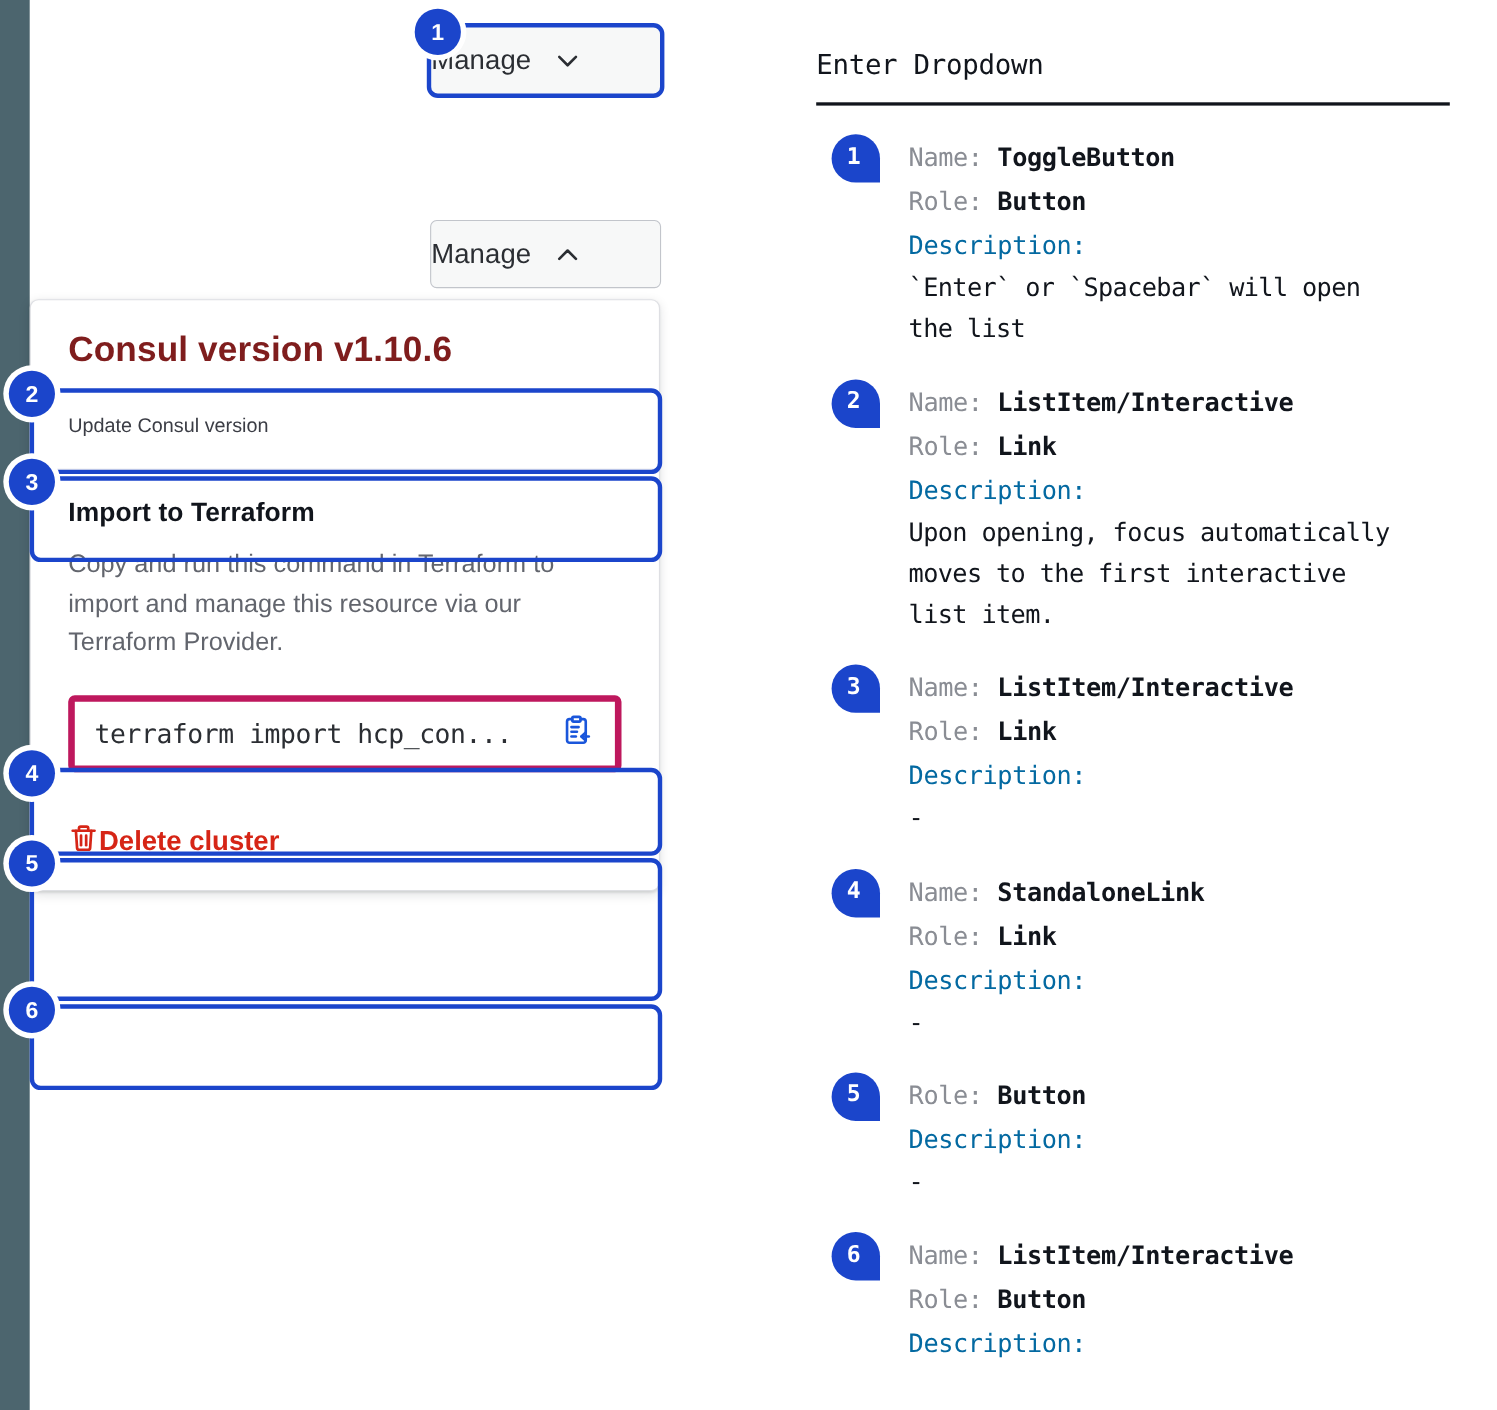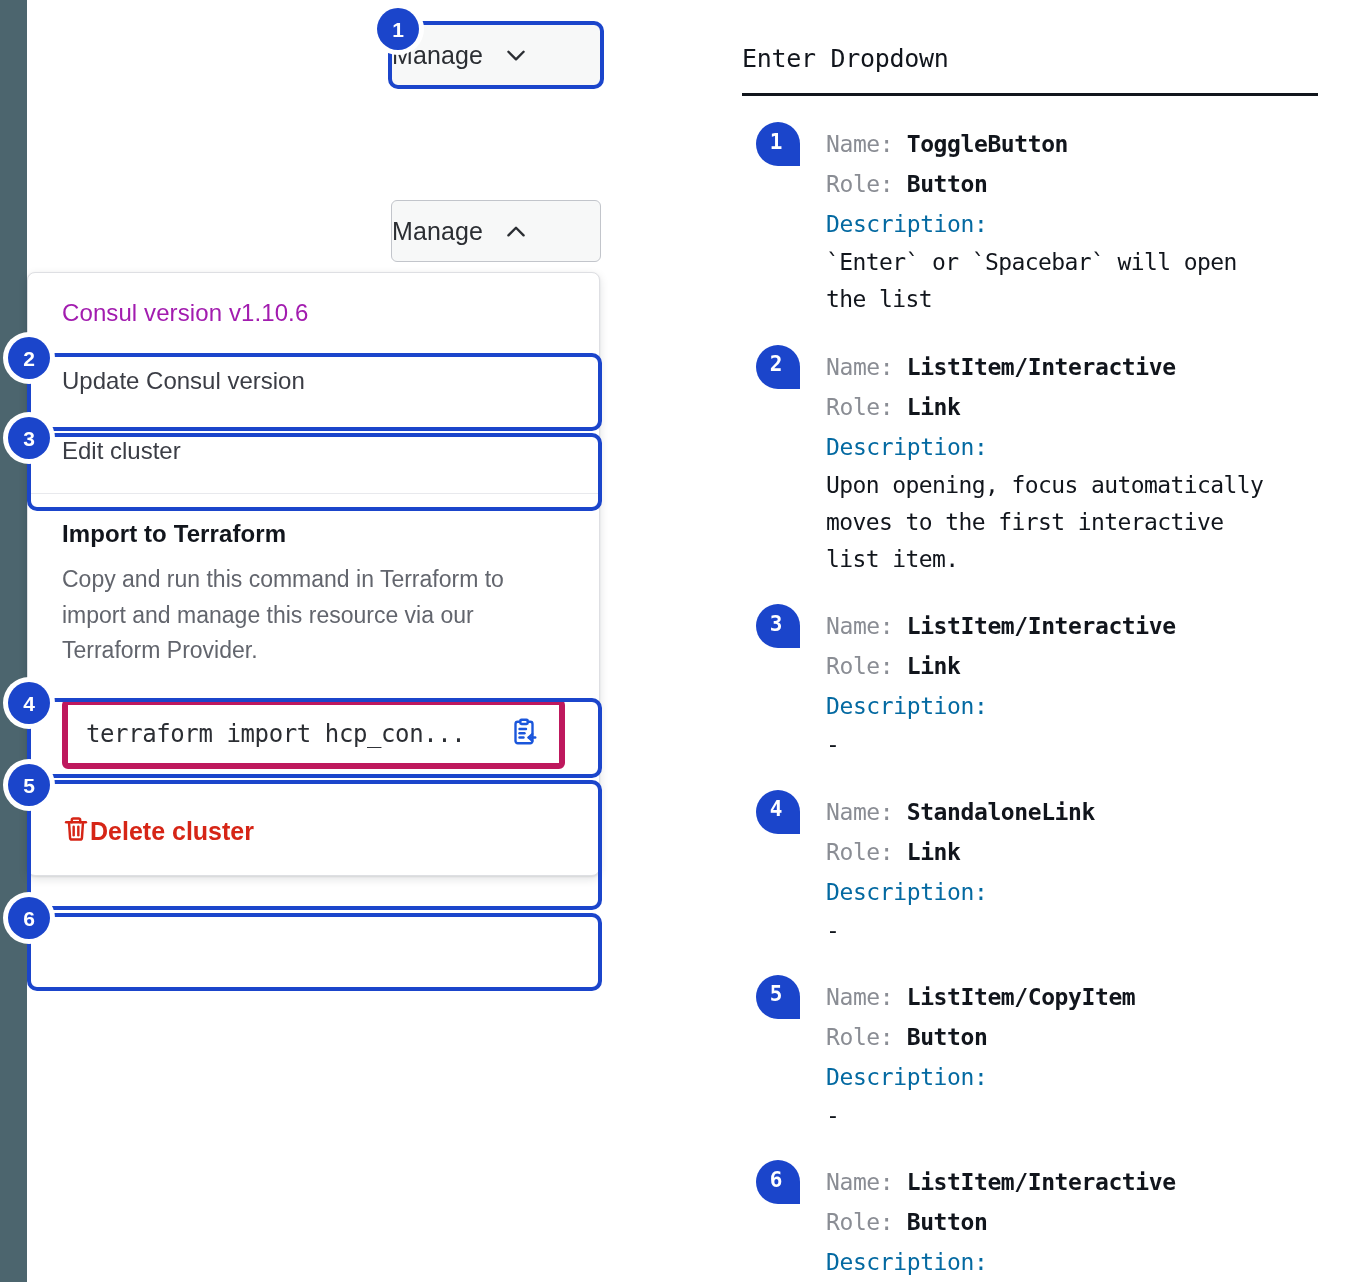--- a/index.html
+++ b/index.html
@@ -75,30 +75,30 @@
     left: 27px; top: 272px;
     width: 573px;
     background: #ffffff;
     border: 1px solid #dedfe3;
     border-radius: 8px;
     box-shadow: 0 3px 10px rgba(20,25,35,.12), 0 1px 2px rgba(20,25,35,.10);
   }
 
   .dd-head {
     padding: 26px 34px 22px 34px;
-    font-size: 24px;
-    font-weight: 400;
-    color: #a21caf;
+    font-size: 32px;
+    font-weight: 700;
+    color: #7f1d1d;
     letter-spacing: .1px;
   }
 
   .dd-item {
     position: relative;
     padding: 22px 34px 24px 34px;
-    font-size: 24px;
+    font-size: 18px;
     color: #3b3d45;
     line-height: 1;
   }
   .dd-item.first-item { padding-top: 20px; }
 
   .dd-divider {
     height: 1px;
     background: #e8e9ed;
     margin: 6px 0 0 0;
   }
@@ -264,23 +264,20 @@
     </div>
 
     <div class="dropdown">
 
       <div class="dd-head">Consul version v1.10.6</div>
 
       <div class="dd-item first-item">
         <span>Update Consul version</span>
       </div>
 
-      <div class="dd-item">
-        <span>Edit cluster</span>
-      </div>
 
       <div class="dd-divider"></div>
 
       <div class="dd-section-title">Import to Terraform</div>
       <div class="dd-section-desc">Copy and run this command in Terraform to import and manage this resource via our Terraform Provider.</div>
 
 
       <div class="copy-row">
         <div class="copy-box">
           <span class="copy-text">terraform import hcp_con...</span>
@@ -382,21 +379,20 @@
         <div class="desc-label">Description:</div>
         <div class="desc-text">-</div>
       </div>
     </div>
 
     <div class="legend-entry">
       <div class="badge-pin">
           <span class="num">5</span>
         </div>
       <div class="legend-body">
-        <div class="kv"><span class="k">Name:</span> <span class="v">ListItem/CopyItem</span></div>
         <div class="kv"><span class="k">Role:</span> <span class="v">Button</span></div>
         <div class="desc-label">Description:</div>
         <div class="desc-text">-</div>
       </div>
     </div>
 
     <div class="legend-entry">
       <div class="badge-pin">
           <span class="num">6</span>
         </div>

